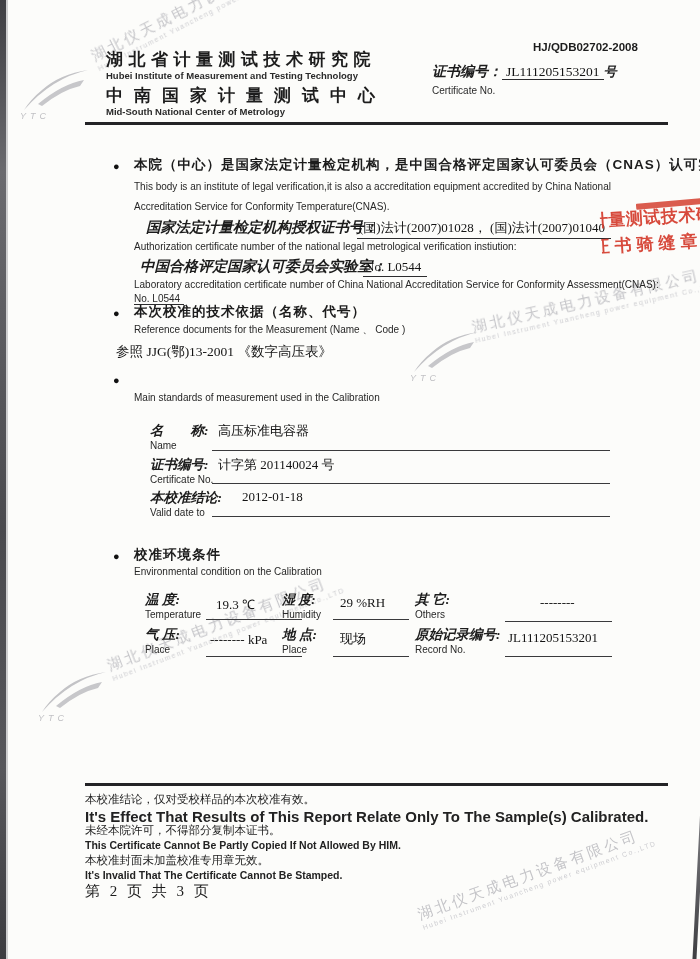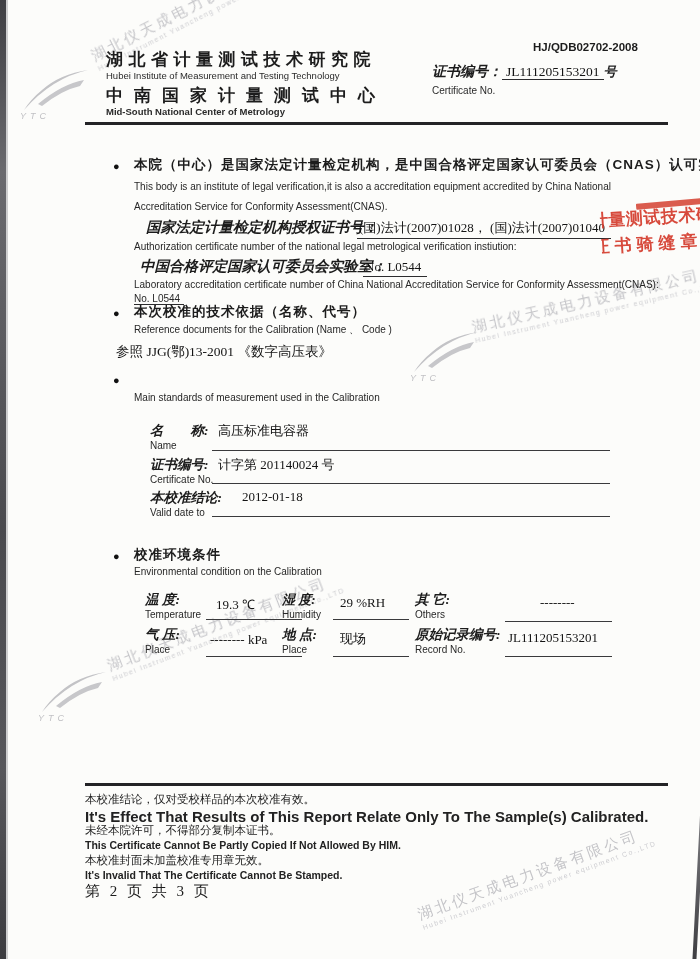--- a/index.html
+++ b/index.html
@@ -87,49 +87,49 @@
   </div>
 
   <div class="wm" style="left:424px;top:905px;">
     <div style="position:absolute;left:0;top:0;transform:rotate(-20deg);transform-origin:left bottom;">
       <div class="wm-text">湖北仪天成电力设备有限公司</div>
       <div class="wm-en">Hubei Instrument Yuancheng power equipment Co.,LTD</div>
     </div>
   </div>
 
   <div class="abs hei" style="left:106px;top:48px;font-size:17px;letter-spacing:5.5px;">湖北省计量测试技术研究院</div>
-  <div class="abs en" style="left:106px;top:70px;font-size:9.5px;font-weight:normal;">Hubei Institute of Measurement and Testing Technology</div>
+  <div class="abs en" style="left:106px;top:70px;font-size:9.5px;font-weight:bold;">Hubei Institute of Measurement and Testing Technology</div>
   <div class="abs hei" style="left:106px;top:84px;font-size:17px;letter-spacing:11px;">中南国家计量测试中心</div>
   <div class="abs en" style="left:106px;top:106px;font-size:9.5px;font-weight:bold;">Mid-South National Center of Metrology</div>
 
   <div class="abs hei" style="left:533px;top:41px;font-size:11.5px;">HJ/QDB02702-2008</div>
   <div class="abs" style="left:432px;top:63px;font-size:14px;">
     <span class="kai" style="font-size:14px;">证书编号：</span><span class="val uline" style="font-size:13.5px;padding:0 4px;">JL111205153201</span><span class="kai" style="font-size:13px;">号</span>
   </div>
   <div class="abs en" style="left:432px;top:85px;font-size:10px;">Certificate No.</div>
 
   <div class="rule" style="left:85px;top:122px;width:583px;height:3px;"></div>
 
   <div class="bullet abs" style="left:113px;top:160px;">●</div>
   <div class="abs hei h-cn" style="left:134px;top:156px;">本院（中心）是国家法定计量检定机构，是中国合格评定国家认可委员会（CNAS）认可实验室。</div>
   <div class="abs en sub-en" style="left:134px;top:181px;">This  body  is  an  institute   of   legal   verification,it  is  also  a  accreditation  equipment  accredited  by  China  National</div>
-  <div class="abs en sub-en" style="left:134px;top:201px;">Accreditation Service for Conformity Assessment(CNAS).</div>
+  <div class="abs en sub-en" style="left:134px;top:201px;">Accreditation Service for Conformity Temperature(CNAS).</div>
 
   <div class="abs kai" style="left:146px;top:218px;font-size:14.5px;">国家法定计量检定机构授权证书号：</div>
   <div class="abs val uline" style="left:357px;top:219px;padding:0 6px 1px 2px;">(国)法计(2007)01028， (国)法计(2007)01040</div>
   <div class="abs en sub-en" style="left:134px;top:241px;">Authorization certificate number of the national legal metrological verification instiution:</div>
 
   <div class="abs kai" style="left:140px;top:257px;font-size:14.5px;">中国合格评定国家认可委员会实验室：</div>
   <div class="abs val uline" style="left:363px;top:259px;padding:0 6px 1px 2px;">No. L0544</div>
   <div class="abs en sub-en" style="left:134px;top:279px;">Laboratory  accreditation  certificate  number  of  China  National  Accreditation  Service  for  Conformity  Assessment(CNAS):</div>
   <div class="abs en sub-en uline" style="left:134px;top:293px;padding-right:4px;">No. L0544</div>
 
   <div class="bullet abs" style="left:113px;top:307px;">●</div>
   <div class="abs hei h-cn" style="left:134px;top:303px;">本次校准的技术依据（名称、代号）</div>
-  <div class="abs en sub-en" style="left:134px;top:323px;">Reference documents for the Calibration (Name 、  Code )</div>
+  <div class="abs en sub-en" style="left:134px;top:323px;">Reference documents for the Measurement (Name 、  Code )</div>
   <div class="abs val" style="left:116px;top:343px;font-size:13.5px;">参照 JJG(鄂)13-2001 《数字高压表》</div>
 
   <div class="bullet abs" style="left:113px;top:374px;">●</div>
   <div class="abs en sub-en" style="left:134px;top:392px;">Main standards of measurement used in the Calibration</div>
 
   <div>
     <div class="abs kai" style="left:150px;top:422px;font-size:13.5px;">名　　称:</div>
     <div class="abs en sub-en" style="left:150px;top:440px;">Name</div>
     <div class="abs val" style="left:218px;top:422px;">高压标准电容器</div>
     <div class="rule" style="left:212px;top:450px;width:398px;height:1px;background:#3a3a3c;"></div>

